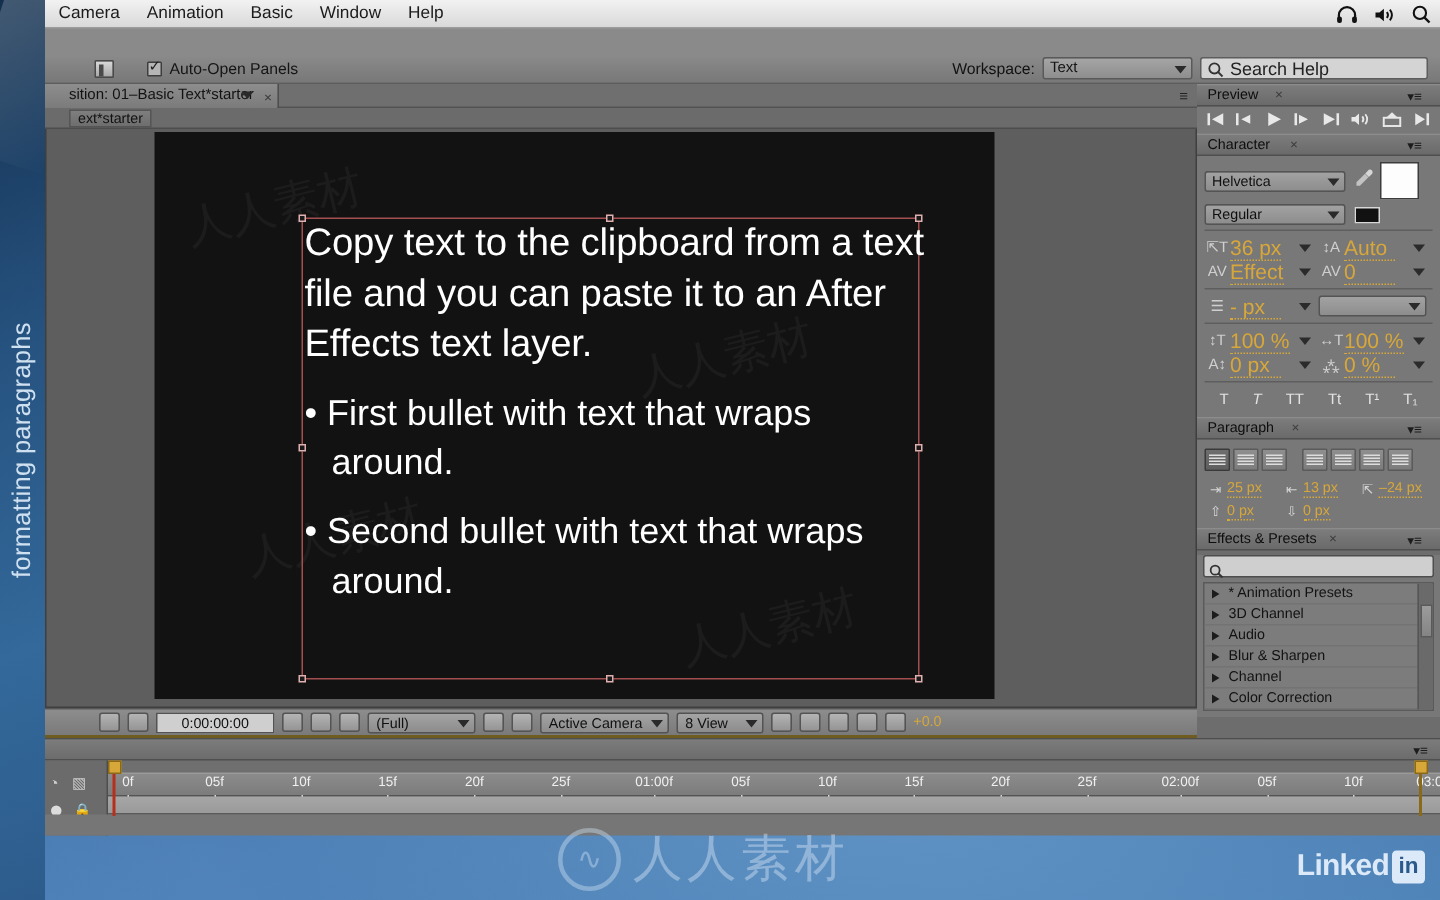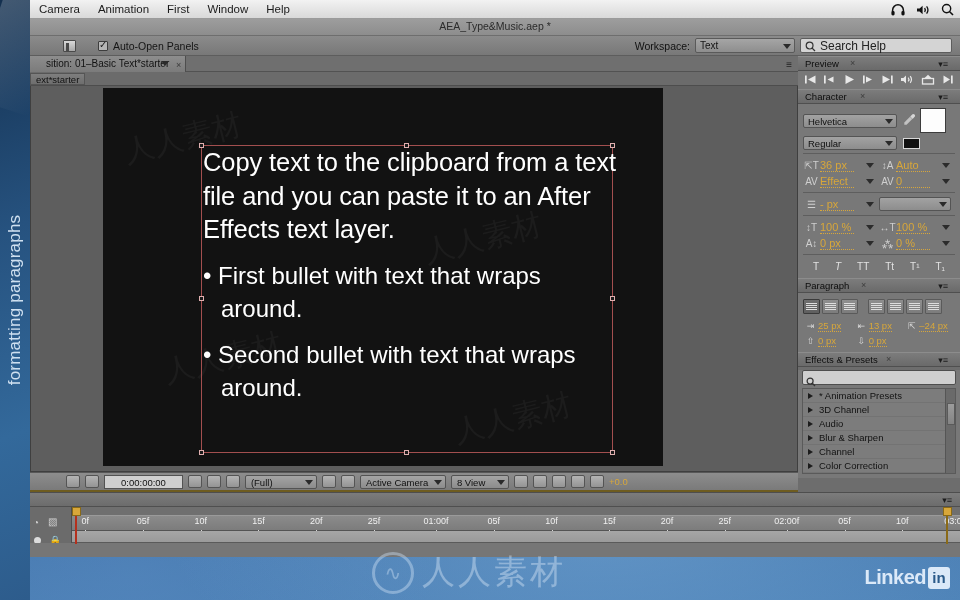--- a/index.html
+++ b/index.html
@@ -148,21 +148,21 @@
   .tabbar .menu-dots {
     position: absolute; right: 6px; top: 3px; font-size: 10px; color: #222;
   }
 
   
   .subtabbar {
     position: absolute; left: 0; top: 72px; width: 768px; height: 14px;
     background: #6b6b6b; border-bottom: 1px solid #4d4d4d;
   }
   .subtab {
-    position: absolute; left: 0; top: 1px; height: 12px;
+    position: absolute; left: 16px; top: 1px; height: 12px;
     background: linear-gradient(#7e7e7e,#6e6e6e);
     border: 1px solid #555; padding: 0 5px;
     font-size: 9.5px; color: #111; line-height: 11px; white-space: nowrap;
   }
 
   
   .viewer {
     position: absolute; left: 0; top: 86px; width: 768px; height: 386px;
     background: #5e5e5e;
     border: 1px solid #3f3f3f; border-top: none;
@@ -263,21 +263,21 @@
   .sel .arrow {
     position: absolute; right: 3px; top: 4px;
     width: 0; height: 0; border-left: 4px solid transparent;
     border-right: 4px solid transparent; border-top: 5px solid #2a2a2a;
   }
   .prop {
     display: flex; align-items: center; width: 50%; height: 16px;
   }
   .prop .ico { width: 17px; font-size: 10px; color: #cfcfcf; text-align: center; }
   .prop .val {
-    font-size: 11px; color: #d8a73a; border-bottom: 1px dotted #d8a73a;
+    font-size: 14px; color: #d8a73a; border-bottom: 1px dotted #d8a73a;
     min-width: 34px;
   }
   .prop .arrow {
     margin-left: auto; margin-right: 5px;
     width: 0; height: 0; border-left: 4px solid transparent;
     border-right: 4px solid transparent; border-top: 5px solid #2b2b2b;
   }
   .divider { height: 1px; background: #5e5e5e; margin: 3px 0; }
   .styrow {
     display: flex; justify-content: space-around; align-items: center;
@@ -403,21 +403,21 @@
   <div class="left-rail">
     <div class="sheen"></div>
     <div class="rail-text">formatting paragraphs</div>
   </div>
 
   <div class="app">
 
     <div class="menubar">
       <span class="mi">Camera</span>
       <span class="mi">Animation</span>
-      <span class="mi">First</span>
+      <span class="mi">Basic</span>
       <span class="mi">Window</span>
       <span class="mi">Help</span>
       <span class="sysicons">
         <span>
           <svg width="14" height="12" viewBox="0 0 14 12">
             <path d="M1.6 8 V6.2 A5.4 5.4 0 0 1 12.4 6.2 V8" stroke="#111" stroke-width="1.5" fill="none"></path>
             <rect x="0.4" y="7" width="3.2" height="4.4" rx="1.4" fill="#111"></rect>
             <rect x="10.4" y="7" width="3.2" height="4.4" rx="1.4" fill="#111"></rect>
           </svg>
         </span>
@@ -430,23 +430,20 @@
         </span>
         <span>
           <svg width="13" height="13" viewBox="0 0 13 13">
             <circle cx="5.6" cy="5.6" r="4.1" stroke="#111" stroke-width="1.4" fill="none"></circle>
             <line x1="8.7" y1="8.7" x2="12" y2="12" stroke="#111" stroke-width="1.6"></line>
           </svg>
         </span>
       </span>
     </div>
 
-    <div class="titlestrip">
-      <div class="t">AEA_Type&amp;Music.aep *</div>
-    </div>
 
     <div class="toolbar">
       <span class="tb-icon"></span>
       <span class="chk"></span>
       <span class="chk-label">Auto-Open Panels</span>
       <span class="ws-wrap">
         <span class="ws-label">Workspace:</span>
         <span class="ws-select">
           <span>Text</span>
           <span class="arrow"></span>

